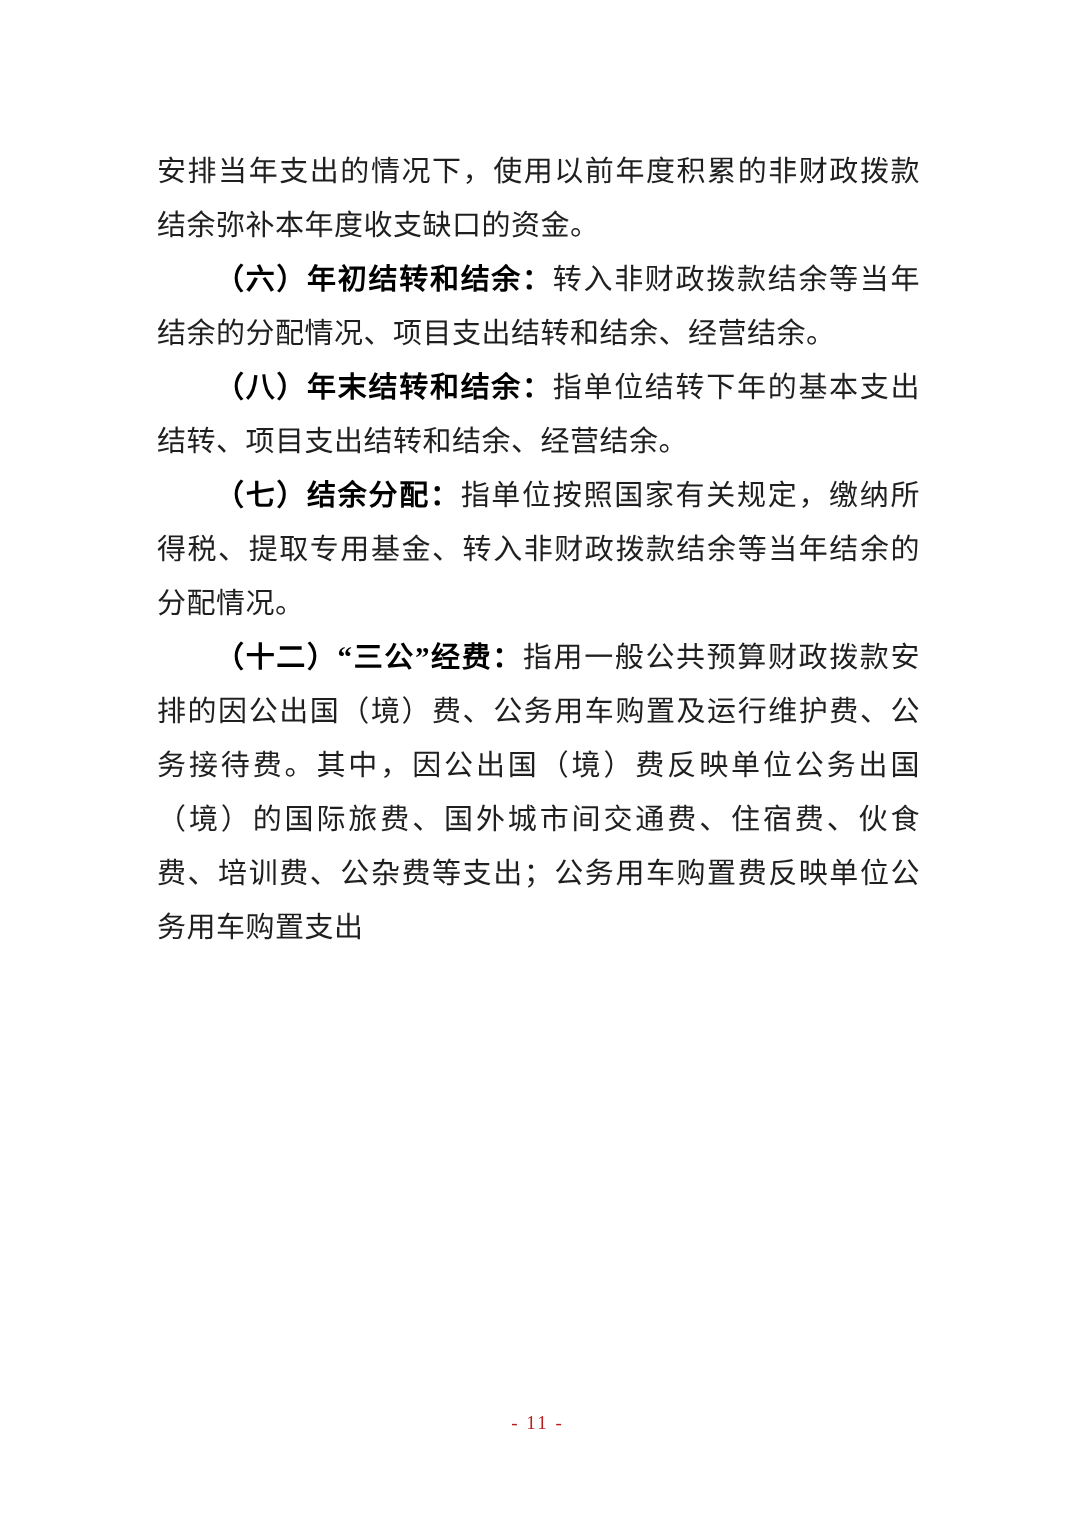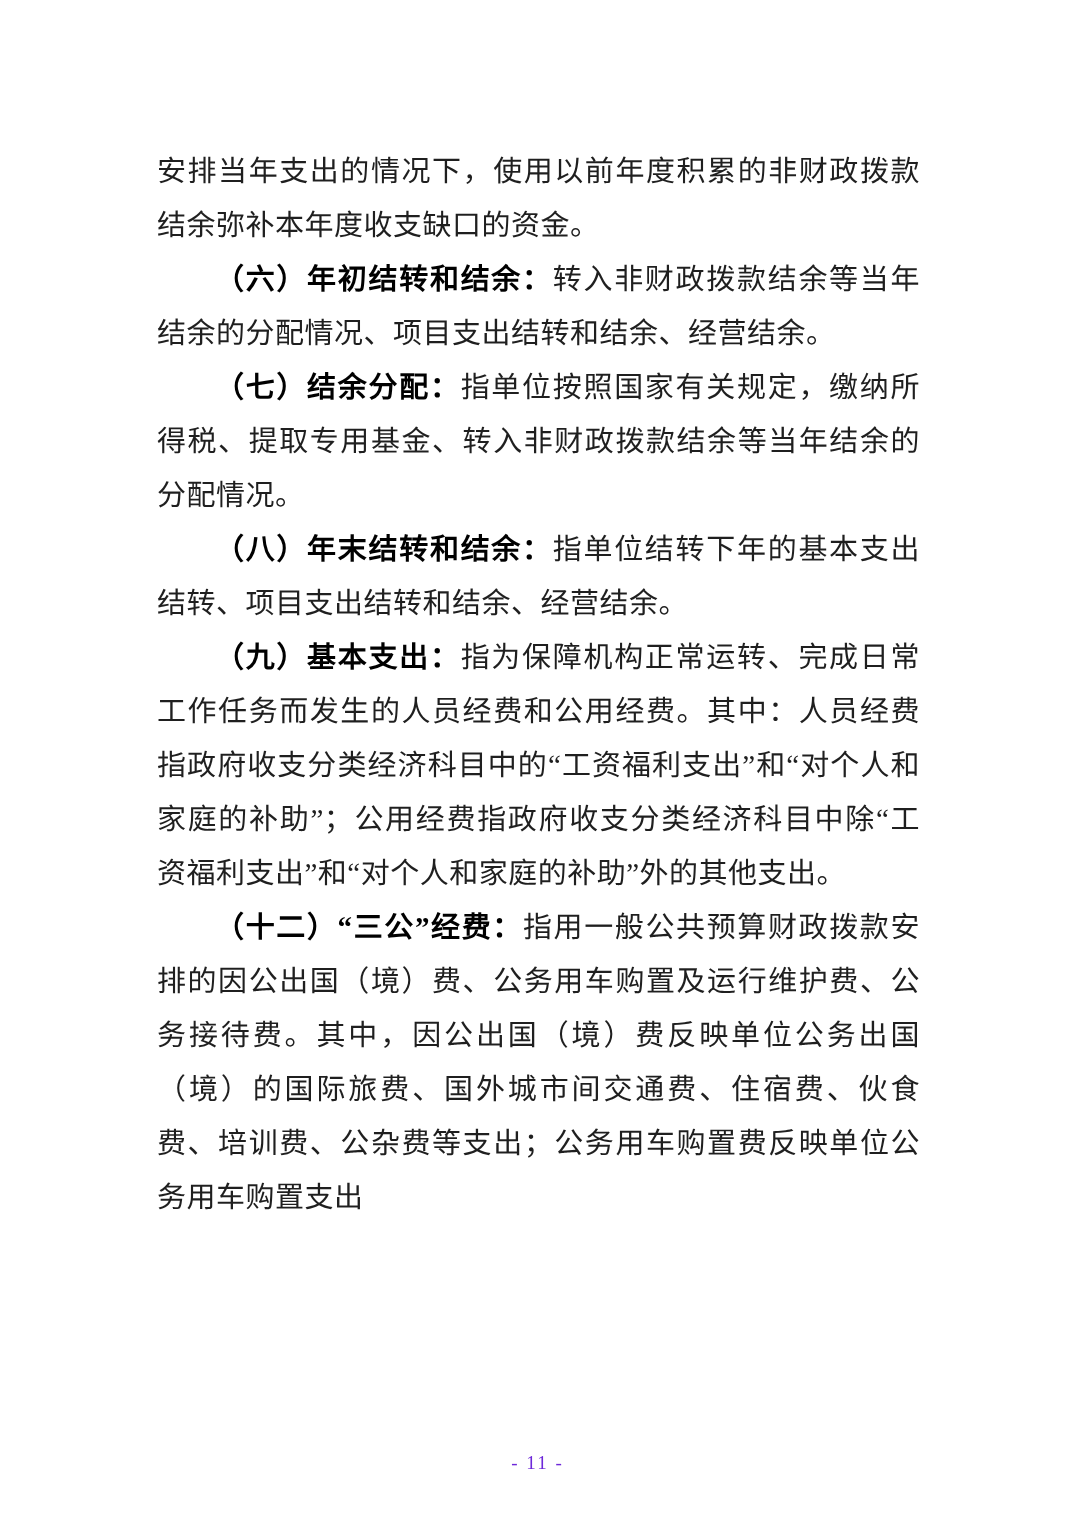--- a/index.html
+++ b/index.html
@@ -47,45 +47,44 @@
     font-weight: 700;
     color: #000000;
     margin-top: 40px;
   }
   .def {
     font-weight: 400;
   }
   .page-footer {
     position: absolute;
     left: 0;
-    top: 1450px;
+    top: 1410px;
     width: 1075px;
     text-align: center;
     font-size: 19px;
     line-height: 26px;
     letter-spacing: 2px;
-    color: #6d28d9;
+    color: #b91c1c;
   }
 </style>
 </head>
 <body>
 
 <div class="doc-page">
 
   <div class="doc-body">
 
     <p class="continuation"><span class="def">安排当年支出的情况下，使用以前年度积累的非财政拨款结余弥补本年度收支缺口的资金。</span></p>
 
     <p><span class="term">（六）年初结转和结余：</span><span class="def">转入非财政拨款结余等当年结余的分配情况、项目支出结转和结余、经营结余。</span></p>
 
+    <p><span class="term">（八）年末结转和结余：</span><span class="def">指单位结转下年的基本支出结转、项目支出结转和结余、经营结余。</span></p>
+
     <p><span class="term">（七）结余分配：</span><span class="def">指单位按照国家有关规定，缴纳所得税、提取专用基金、转入非财政拨款结余等当年结余的分配情况。</span></p>
 
-    <p><span class="term">（八）年末结转和结余：</span><span class="def">指单位结转下年的基本支出结转、项目支出结转和结余、经营结余。</span></p>
-
-    <p><span class="term">（九）基本支出：</span><span class="def">指为保障机构正常运转、完成日常工作任务而发生的人员经费和公用经费。其中：人员经费指政府收支分类经济科目中的“工资福利支出”和“对个人和家庭的补助”；公用经费指政府收支分类经济科目中除“工资福利支出”和“对个人和家庭的补助”外的其他支出。</span></p>
 
 
 
     <p><span class="term">（十二）“三公”经费：</span><span class="def">指用一般公共预算财政拨款安排的因公出国（境）费、公务用车购置及运行维护费、公务接待费。其中，因公出国（境）费反映单位公务出国（境）的国际旅费、国外城市间交通费、住宿费、伙食费、培训费、公杂费等支出；公务用车购置费反映单位公务用车购置支出</span></p>
 
   </div>
 
   <div class="page-footer">- 11 -</div>
 
 </div>

